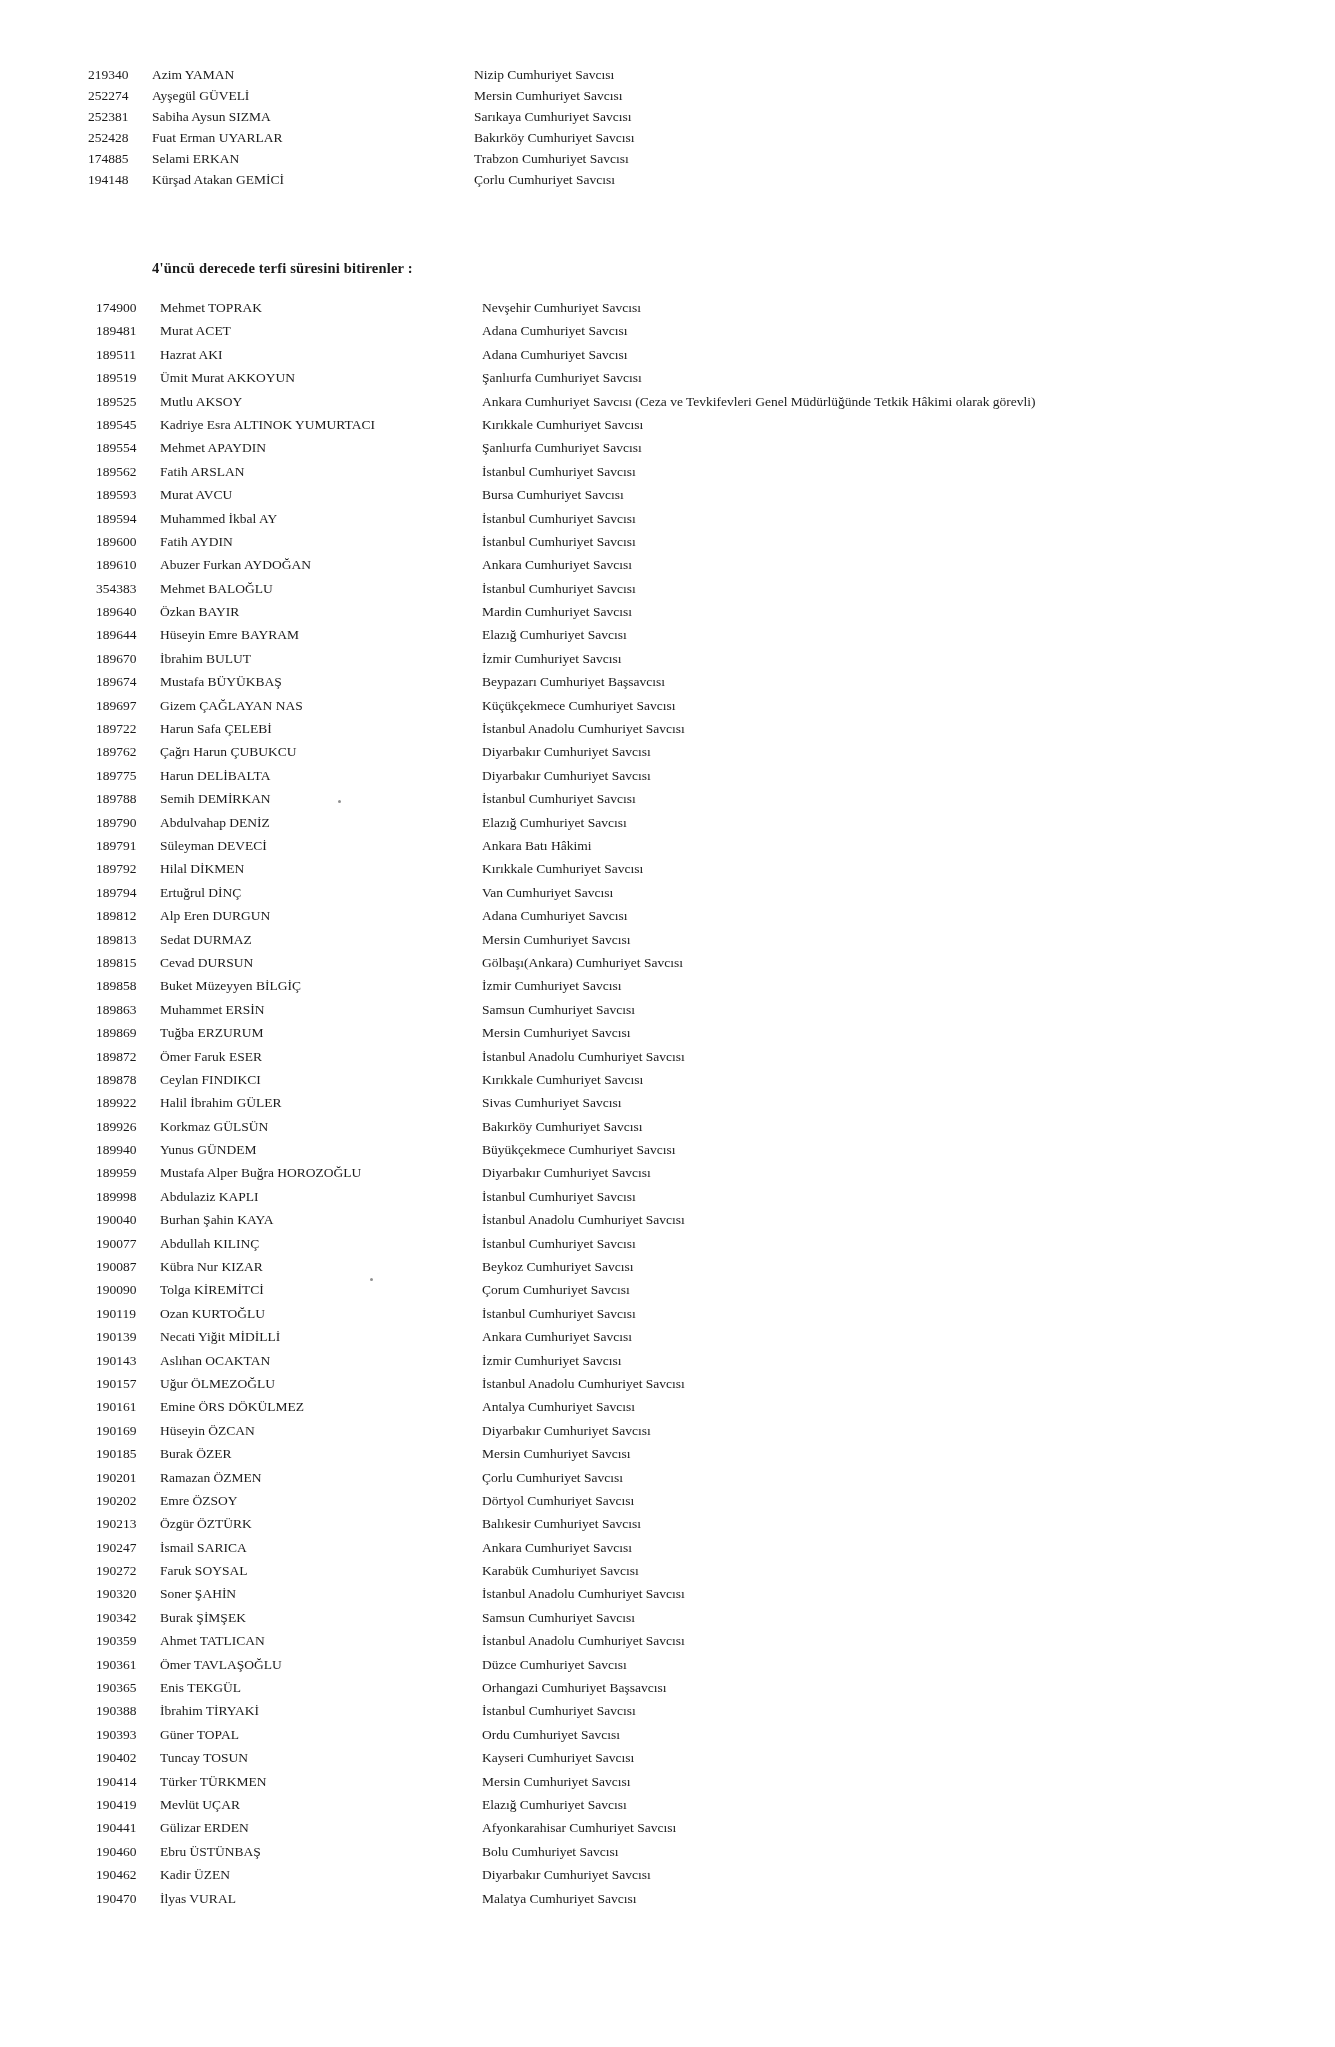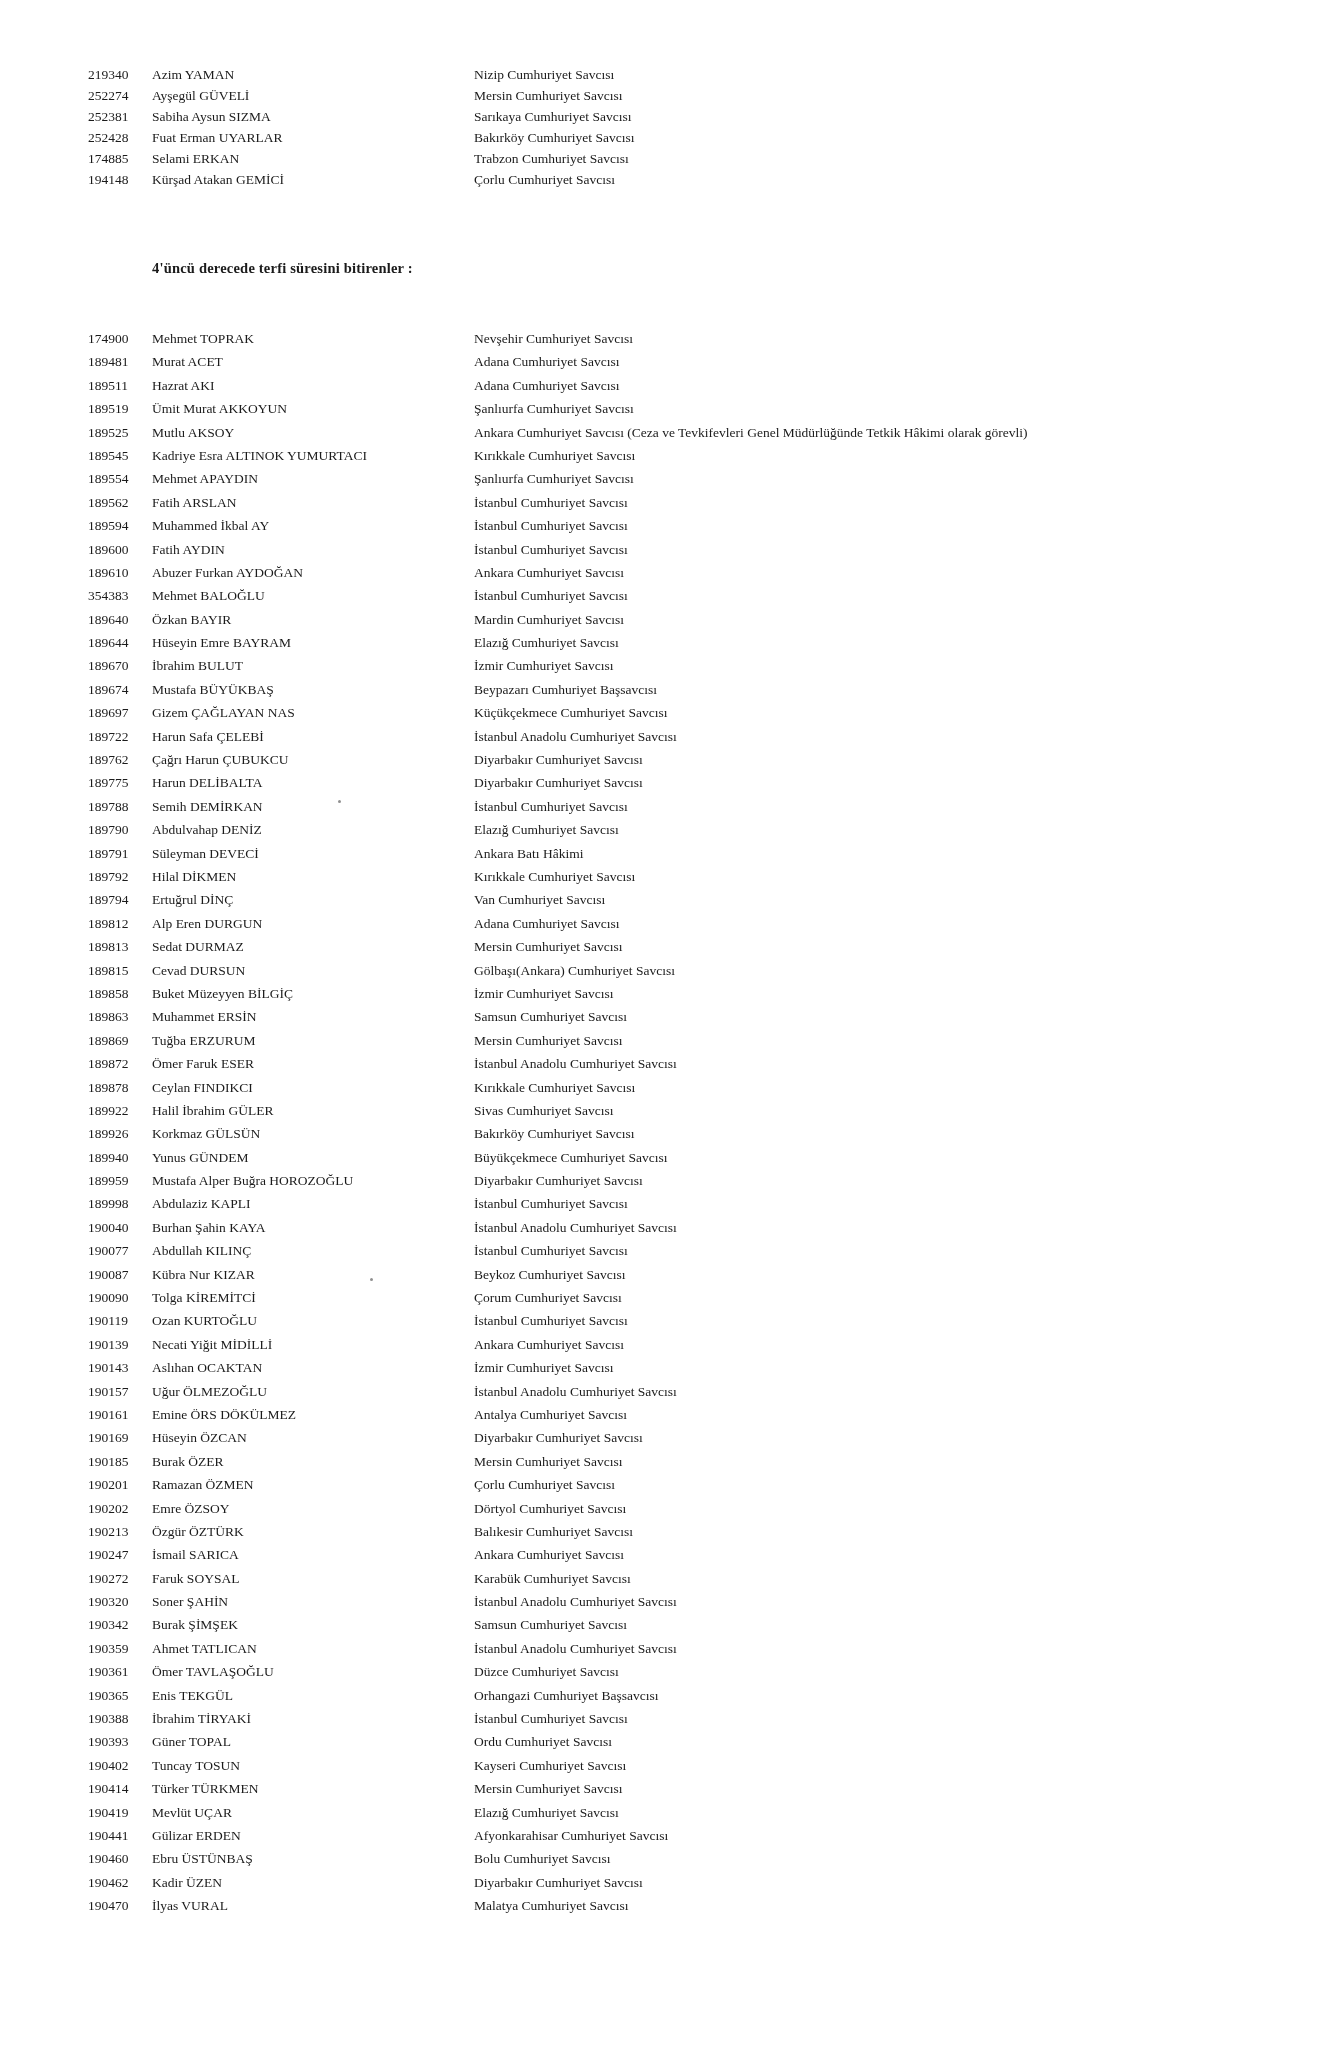--- a/index.html
+++ b/index.html
@@ -7,21 +7,21 @@
     width: 1335px; height: 2047px;
     background: #ffffff;
     font-family: "Liberation Serif", serif;
     color: #1b1b1b;
     position: relative;
     overflow: hidden;
   }
   .page { position: absolute; inset: 0; }
   .list { position: absolute; left: 0; width: 1212px; }
   .top-list  { top: 64px; }
-  .main-list { top: 327px; }
+  .main-list { top: 296px; padding-left: 8px; }
   .row { position: relative; white-space: nowrap; }
   .top-list  .row { height: 21px; line-height: 21px; }
   .main-list .row { height: 23.4px; line-height: 23.4px; }
   .col-no    { position: absolute; left: 88px;  font-size: 13.5px; }
   .col-name  { position: absolute; left: 152px; font-size: 13.5px; }
   .col-title { position: absolute; left: 474px; font-size: 13.5px; }
   .heading {
     position: absolute; left: 152px; top: 260px;
     font-size: 14.5px; font-weight: bold; letter-spacing: 0.2px;
   }
@@ -107,20 +107,25 @@
         <span class="col-no">189554</span>
         <span class="col-name">Mehmet APAYDIN</span>
         <span class="col-title">Şanlıurfa Cumhuriyet Savcısı</span>
       </div>
       <div class="row">
         <span class="col-no">189562</span>
         <span class="col-name">Fatih ARSLAN</span>
         <span class="col-title">İstanbul Cumhuriyet Savcısı</span>
       </div>
       <div class="row">
+        <span class="col-no">189593</span>
+        <span class="col-name">Murat AVCU</span>
+        <span class="col-title">Bursa Cumhuriyet Savcısı</span>
+      </div>
+      <div class="row">
         <span class="col-no">189594</span>
         <span class="col-name">Muhammed İkbal AY</span>
         <span class="col-title">İstanbul Cumhuriyet Savcısı</span>
       </div>
       <div class="row">
         <span class="col-no">189600</span>
         <span class="col-name">Fatih AYDIN</span>
         <span class="col-title">İstanbul Cumhuriyet Savcısı</span>
       </div>
       <div class="row">

